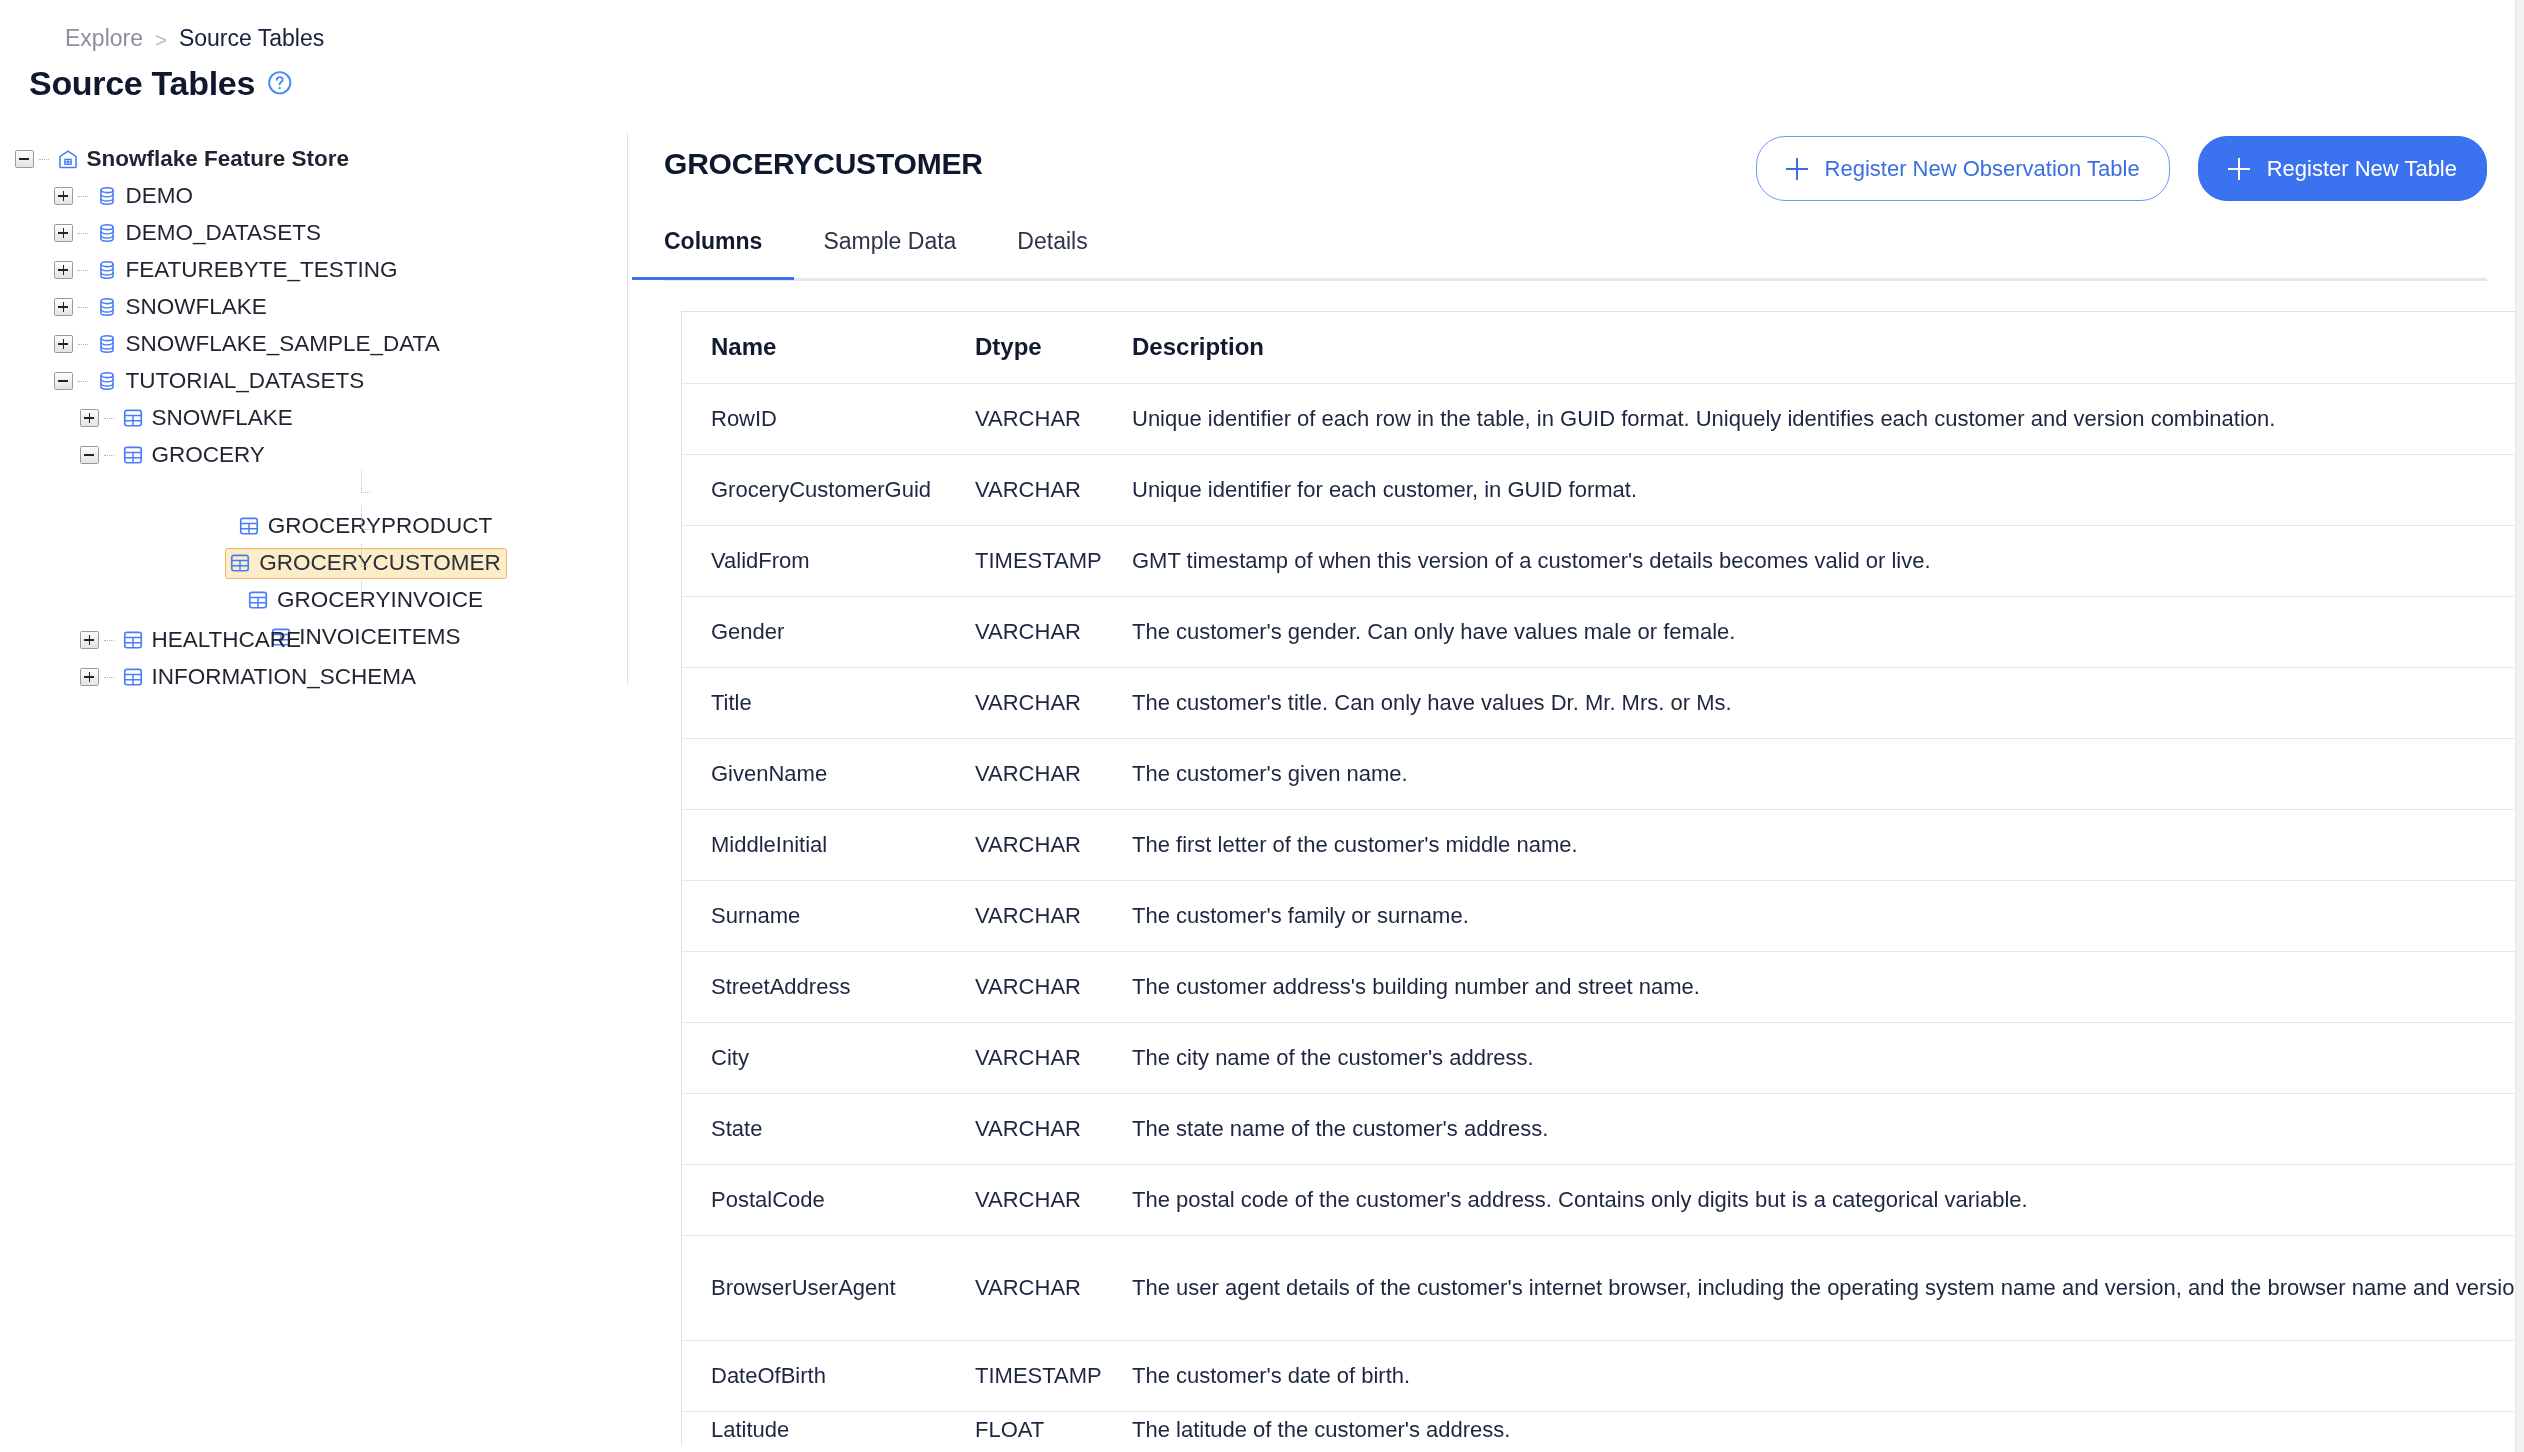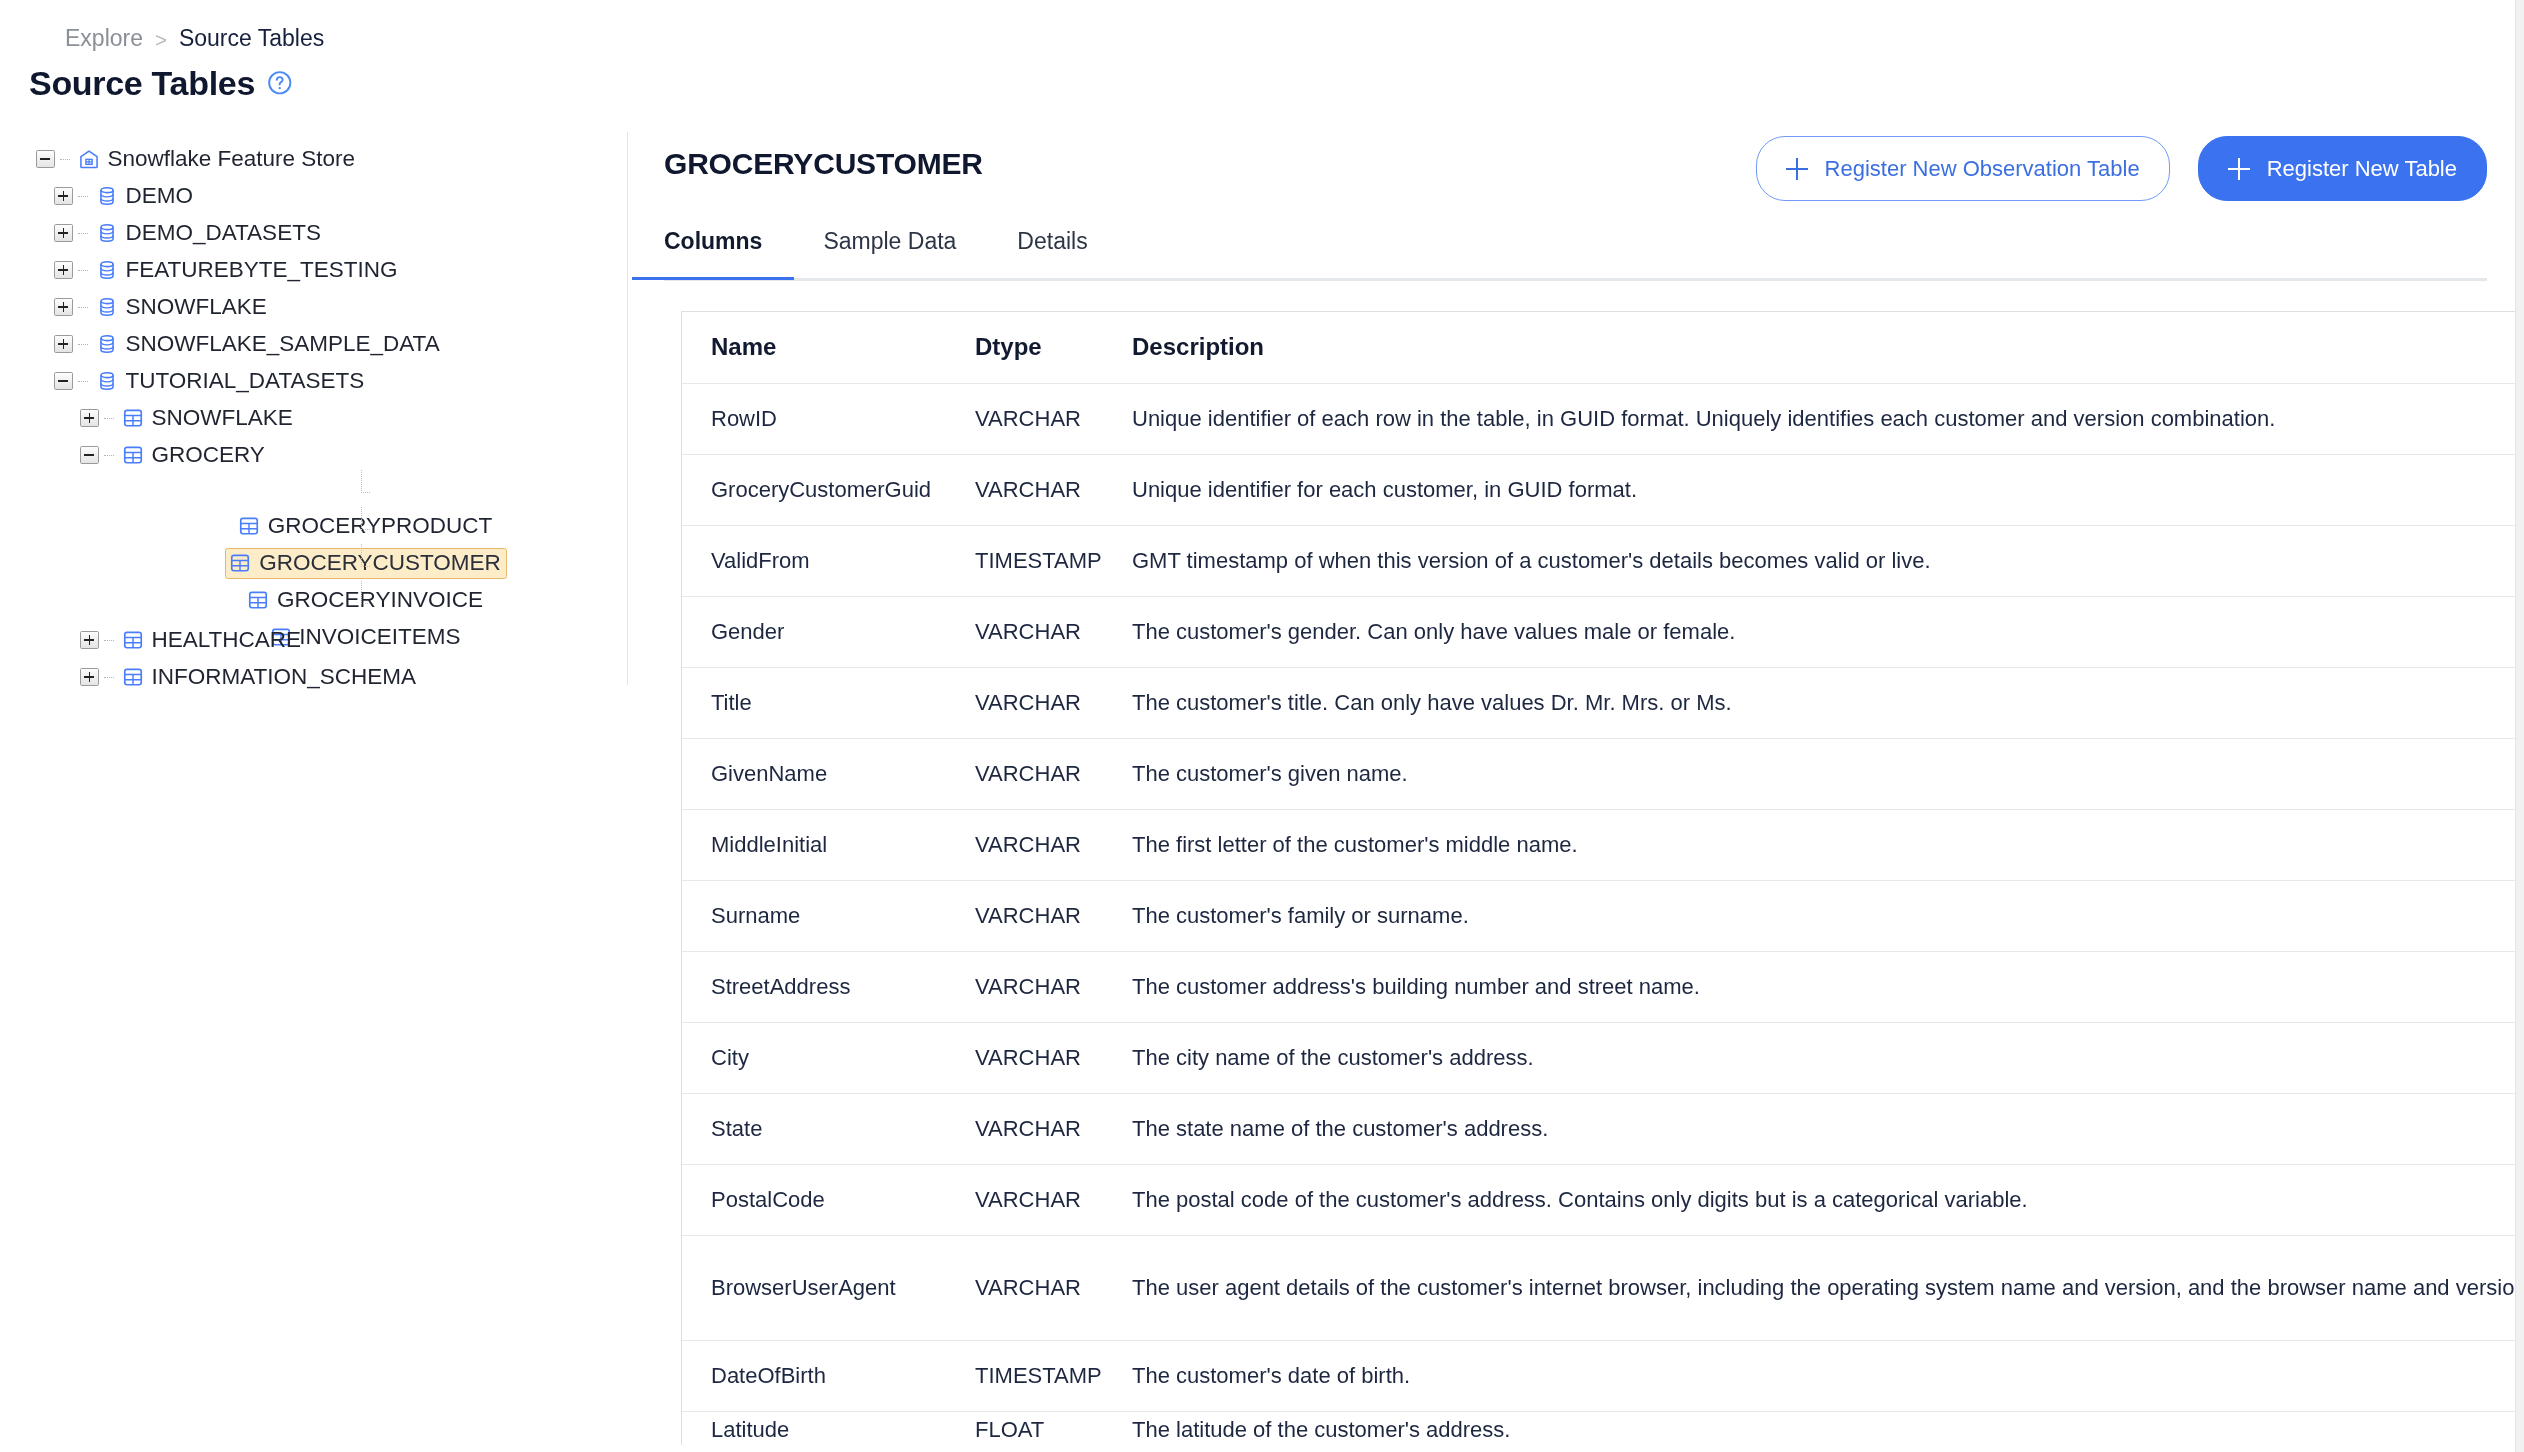--- a/index.html
+++ b/index.html
@@ -136,21 +136,21 @@
     padding: 3.4px 5.1px 3.4px 3.4px;
     border-radius: 2.6px;
     border: 0.9px solid transparent;
   }
   .tree-node.selected .node-inner {
     background: #fdecc8;
     border: 0.9px solid #e8b96a;
   }
   .tree-node.selected .node-label { color: #2a2f3a; }
 
-  .ind0 { padding-left: 36px; }
+  .ind0 { padding-left: 15px; font-weight: bold; }
   .ind1 { padding-left: 54px; }
   .ind2 { padding-left: 80px; }
   .ind3 { padding-left: 105px; flex-direction: column; }
 
   
   .v-divider {
     position: absolute;
     left: 627px;
     top: 132px;
     width: 0.9px;

